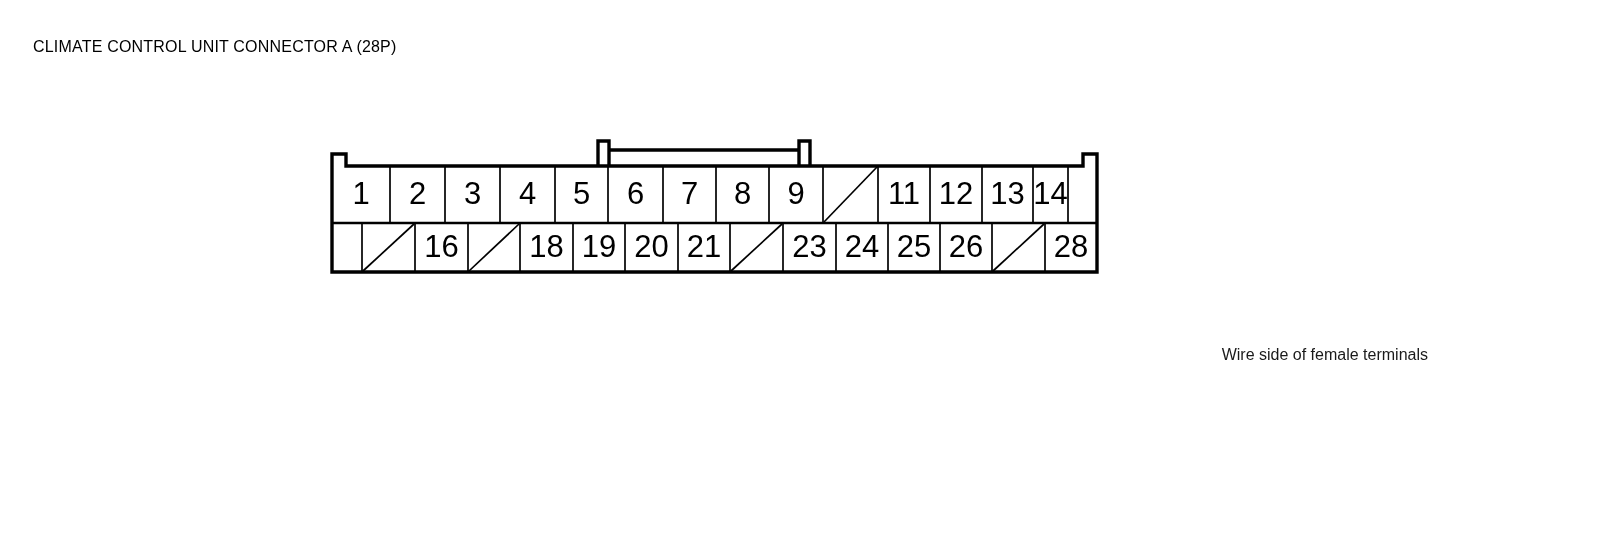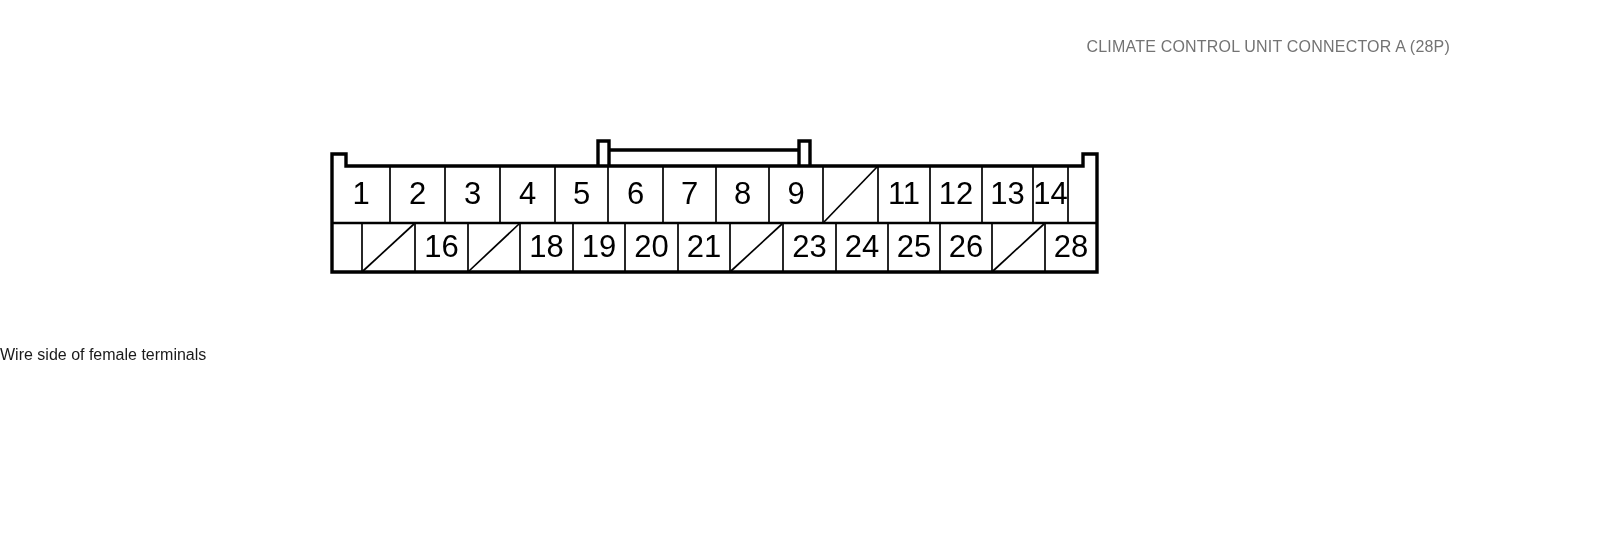--- a/index.html
+++ b/index.html
@@ -14,33 +14,34 @@
     font-family: "Liberation Sans", sans-serif;
     color: #000000;
     overflow: hidden;
   }
 
   #diagram-title {
     position: absolute;
     left: 0;
     top: 38px;
     width: 1450px;
-    text-align: right;
+    text-align: left;
     font-size: 16px;
     letter-spacing: 0.2px;
-    color: #737373;
+    color: #000000;
     white-space: nowrap;
+    padding-left: 33px;
   }
 
   #caption {
     position: absolute;
     left: 0;
     top: 346px;
     width: 1428px;
-    text-align: left;
+    text-align: right;
     font-size: 16px;
     color: #1a1a1a;
     white-space: nowrap;
   }
 
   #connector-figure {
     position: absolute;
     left: 0;
     top: 0;
     width: 1600px;

